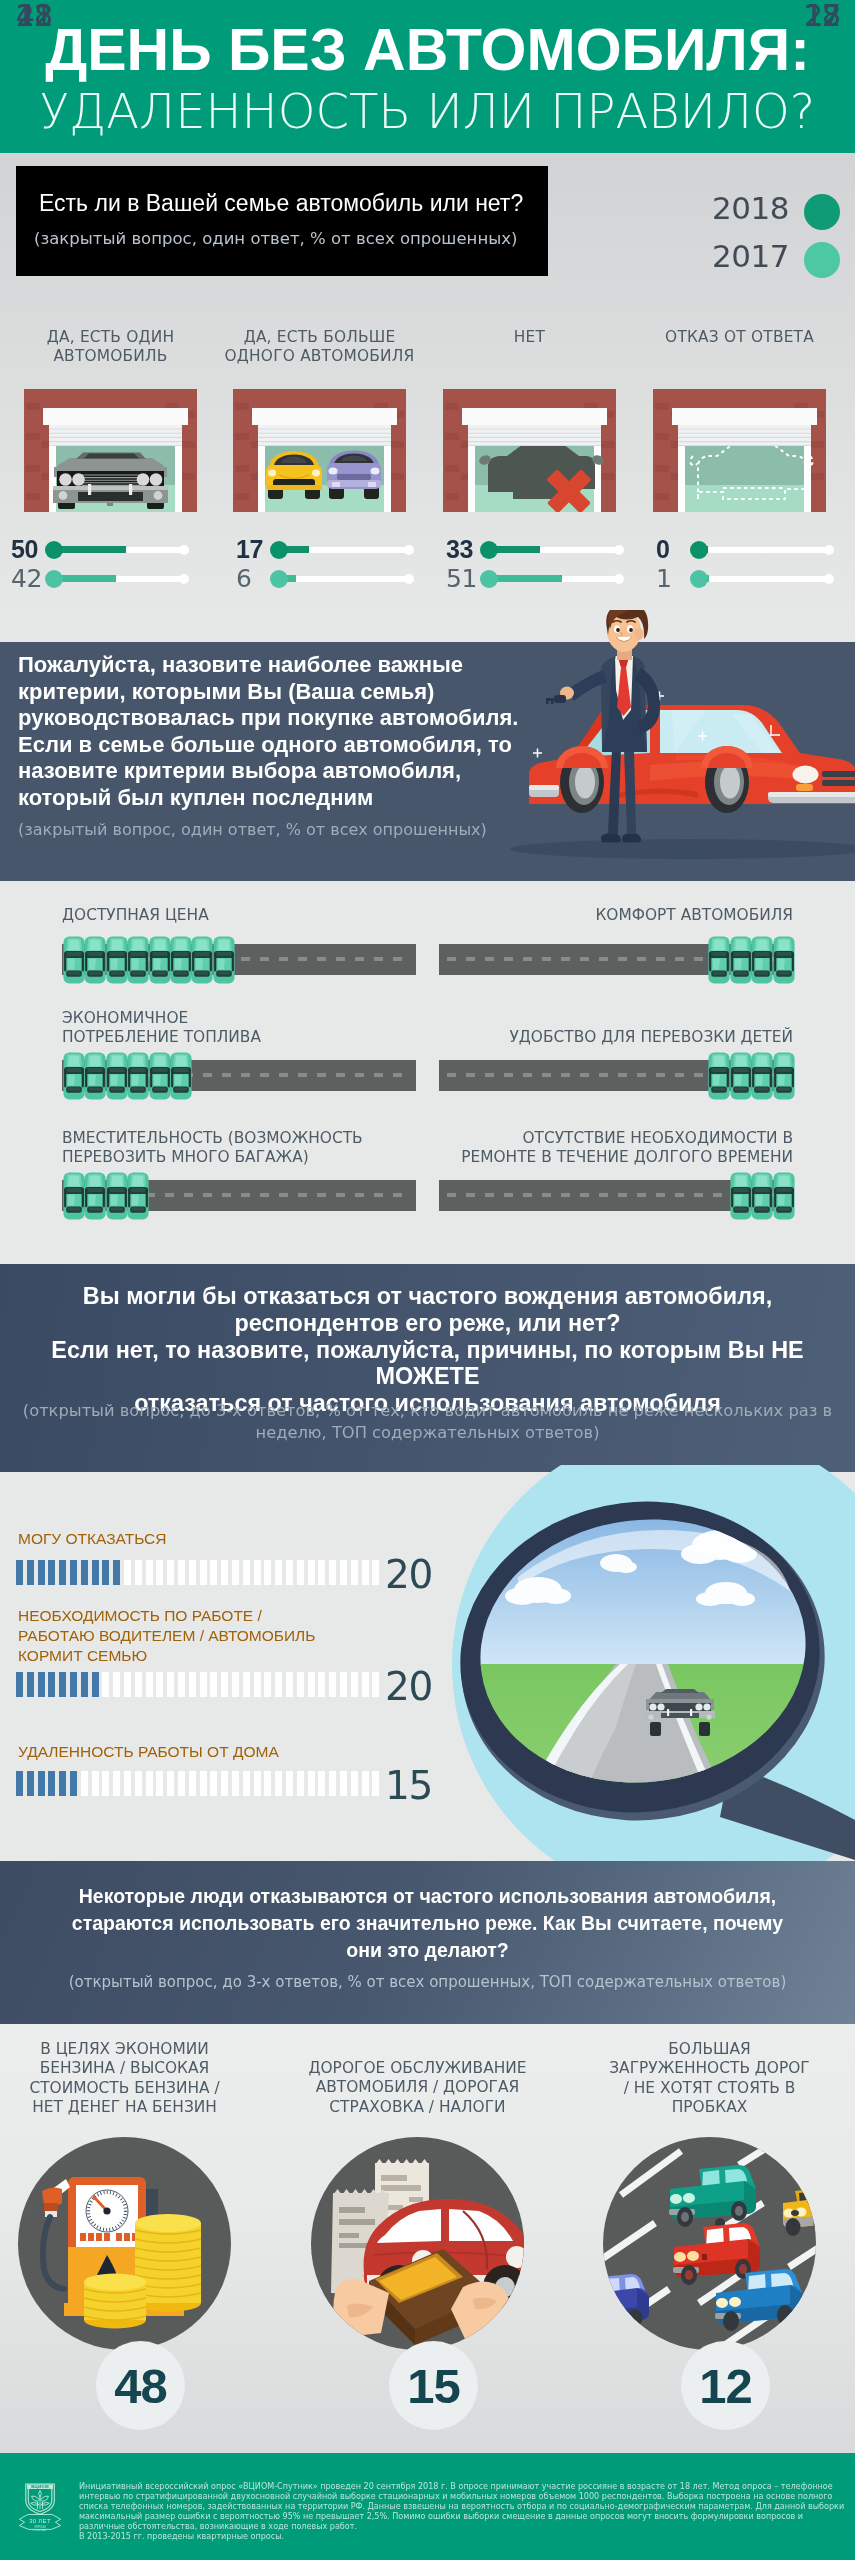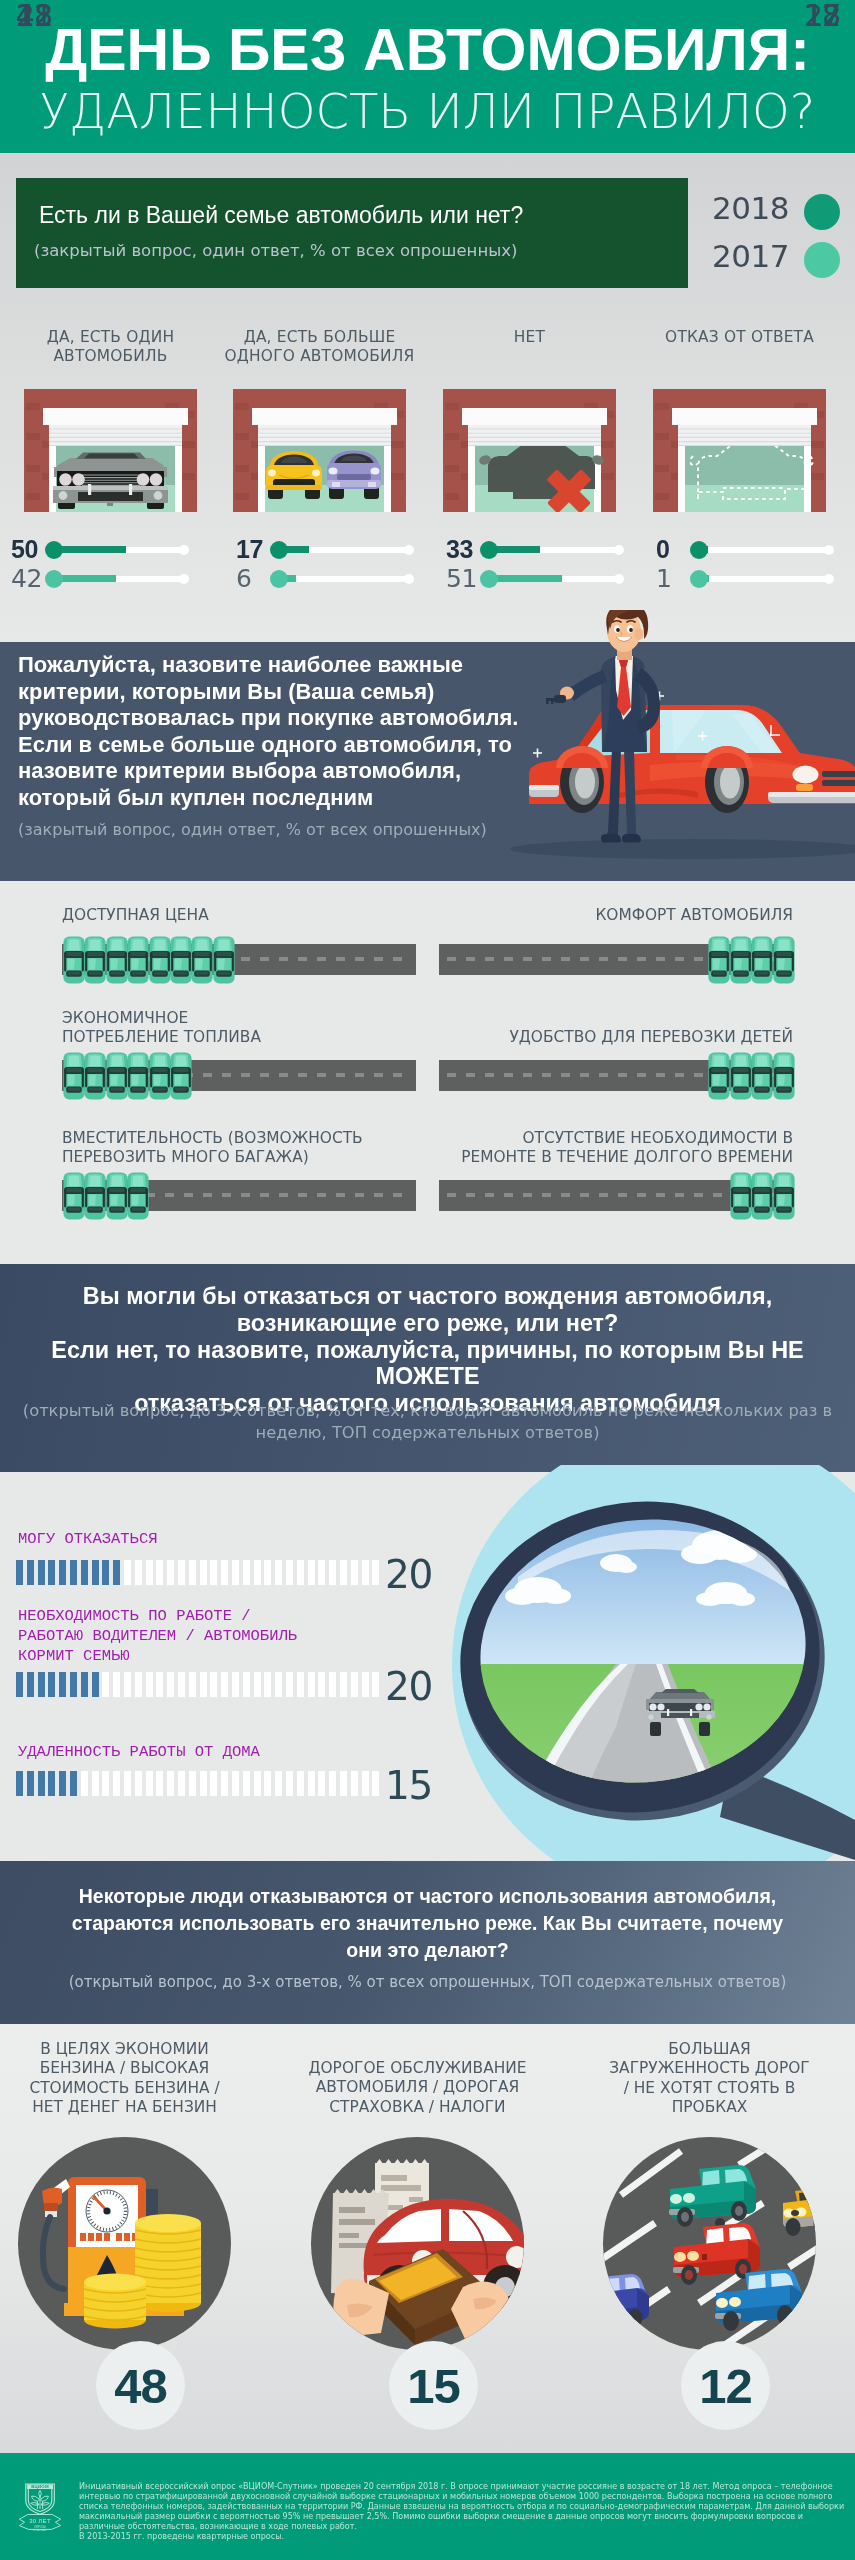--- a/index.html
+++ b/index.html
@@ -16,21 +16,21 @@
 
   
   .header{position:absolute;left:0;top:0;width:855px;height:153px;background:#009b79;
           text-align:center;}
   .h-l1{font-size:59px;font-weight:bold;color:#ffffff;letter-spacing:0px;line-height:1;
         position:absolute;left:0;top:21px;width:855px;}
   .h-l2{font-size:48px;font-weight:300;color:#eefaf6;letter-spacing:0px;line-height:1;
         position:absolute;left:0;top:87px;width:855px;font-family:"DejaVu Sans",sans-serif;}
 
   
-  .qbox1{position:absolute;left:16px;top:178px;width:672px;height:110px;background:#14532d;}
+  .qbox1{position:absolute;left:16px;top:166px;width:532px;height:110px;background:#000000;}
   .qbox1 .q-main{position:absolute;left:23px;top:24px;font-size:23px;color:#ffffff;font-weight:normal;}
   .qbox1 .q-sub{position:absolute;left:18px;top:63px;font-size:16.5px;color:#b9c4d0;
                 font-family:"DejaVu Sans",sans-serif;font-weight:normal;}
 
   .legend{position:absolute;left:722px;top:184px;width:118px;}
   .leg-row{display:flex;align-items:center;justify-content:flex-end;height:48px;}
   .leg-year{font-size:31px;color:#3f4c58;font-family:"DejaVu Sans",sans-serif;font-weight:normal;line-height:33px;letter-spacing:-0.5px;}
   .leg-dot{width:36px;height:36px;border-radius:50%;margin-left:15px;flex:0 0 36px;position:relative;top:4px;}
 
   
@@ -68,22 +68,22 @@
   .band3{position:absolute;left:0;top:1264px;width:855px;height:208px;
          background:linear-gradient(100deg,#3b4a63 0%,#45566e 55%,#4e6077 100%);}
   .band3 .q3main{position:absolute;left:0;top:19px;width:855px;text-align:center;
                  font-size:23.4px;font-weight:bold;color:#ffffff;line-height:26.8px;}
   .band3 .q3sub{position:absolute;left:15px;top:136px;width:825px;text-align:center;
                 font-size:16.3px;color:#9eacba;line-height:22px;font-family:"DejaVu Sans",sans-serif;}
 
   
   .mirrorwrap{position:absolute;left:390px;top:1465px;width:465px;height:400px;overflow:hidden;}
   .ans{position:absolute;left:18px;}
-  .ans .alabel{font-size:15.5px;color:#a21caf;line-height:20px;text-transform:uppercase;
-               font-family:Liberation Mono, monospace;}
+  .ans .alabel{font-size:15.5px;color:#a16207;line-height:20px;text-transform:uppercase;
+               font-family:Liberation Sans, sans-serif;}
   .ans .aval,.aval{position:absolute;font-size:39px;color:#2c4a55;line-height:39px;
              font-family:"DejaVu Sans",sans-serif;letter-spacing:-1.2px;}
 
   
   .band4{position:absolute;left:0;top:1861px;width:855px;height:163px;
          background:linear-gradient(115deg,#3d4c63 0%,#47576d 45%,#5a6d82 75%,#6f8296 100%);}
   .band4 .q4main{position:absolute;left:0;top:22px;width:855px;text-align:center;
                  font-size:19.5px;font-weight:bold;color:#ffffff;line-height:27px;}
   .band4 .q4sub{position:absolute;left:40px;top:112px;width:775px;text-align:center;
                 font-size:15px;color:#b6c3ce;font-family:"DejaVu Sans",sans-serif;}
@@ -877,21 +877,21 @@
         <rect x="5.8" y="35.4" width="12.4" height="3.4" rx="1.2" fill="#2e5049"></rect>
         <rect x="2.1" y="16.4" width="2.2" height="19" rx="1.1" fill="#1b3b34"></rect>
         <rect x="19.7" y="16.4" width="2.2" height="19" rx="1.1" fill="#1b3b34"></rect>
       </svg>
       <div class="cnum" style="position:absolute;top:NaNpx;left:804px;width:44px;text-align:left;">17</div>
     </div>
 
   <div class="band3">
     <div class="q3main" id="q3main">
         <div>Вы могли бы отказаться от частого вождения автомобиля,</div>
-        <div>возникающие его реже, или нет?</div>
+        <div>респондентов его реже, или нет?</div>
         <div>Если нет, то назовите, пожалуйста, причины, по которым Вы НЕ МОЖЕТЕ</div>
         <div>отказаться от частого использования автомобиля</div>
       </div>
     <div class="q3sub">(открытый вопрос, до 3-х ответов, % от тех, кто водит автомобиль не реже нескольких раз в неделю, ТОП содержательных ответов)</div>
   </div>
 
   <div class="mirrorwrap">
     <svg viewBox="0 0 465 400" width="465" height="400">
       <defs>
         <linearGradient id="skyg" x1="0" y1="0" x2="0" y2="1">

